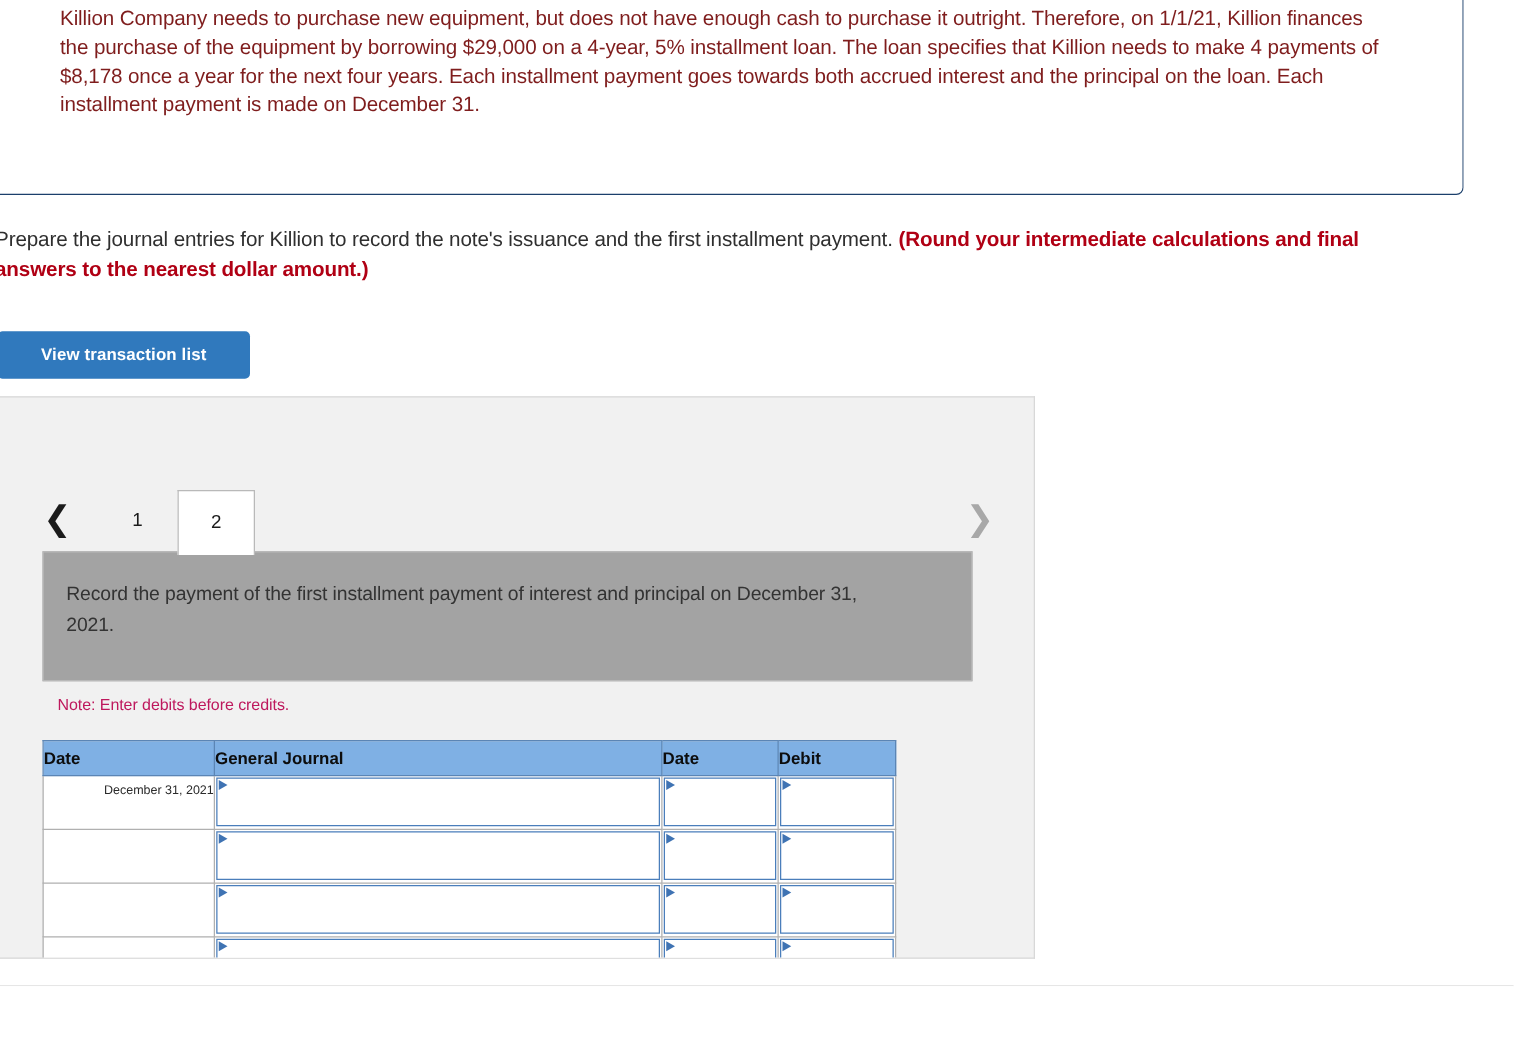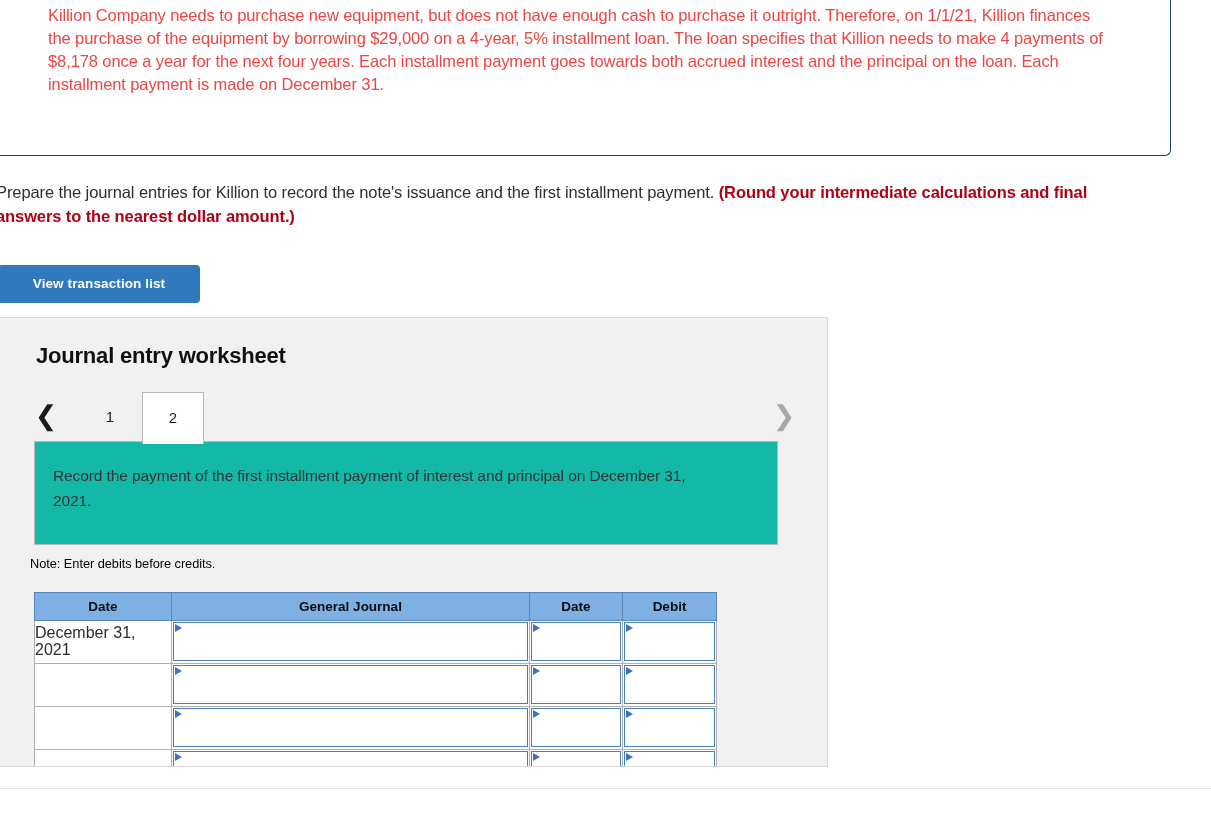--- a/index.html
+++ b/index.html
@@ -32,21 +32,21 @@
     border-radius: 0 0 6px 0;
     background: #ffffff;
   }
   .question-text {
     position: absolute;
     left: 88px;
     top: 44px;
     width: 1065px;
     font-size: 16.5px;
     line-height: 23px;
-    color: #ef4444;
+    color: #7f1d1d;
     letter-spacing: -0.1px;
   }
 
   
   .prompt {
     position: absolute;
     left: -4px;
     top: 180px;
     width: 1130px;
     font-size: 16.5px;
@@ -145,79 +145,79 @@
     z-index: 3;
   }
 
   
   .instruction-box {
     position: absolute;
     left: 36px;
     top: 123px;
     width: 744px;
     height: 104px;
-    background: #14b8a6;
+    background: #a3a3a3;
     border: 1px solid #b9b9b9;
     z-index: 2;
     padding-left: 28px;
   }
   .instruction-text {
     position: absolute;
     left: 18px;
     top: 21px;
     width: 660px;
     font-size: 15.5px;
     line-height: 25px;
     color: #333333;
     letter-spacing: -0.1px;
   }
 
   .note-line {
     position: absolute;
-    left: 32px;
+    left: 48px;
     top: 238px;
     font-size: 12.8px;
-    color: #000000;
+    color: #be185d;
     letter-spacing: -0.05px;
   }
 
   
   .jtable {
     position: absolute;
     left: 36px;
     top: 274px;
     width: 682px;
     border-collapse: collapse;
     table-layout: fixed;
   }
   .jtable th {
     background: #7fb0e4;
     border: 1px solid #5b85b5;
     font-size: 13.5px;
     font-weight: bold;
     color: #0d0d0d;
     height: 28px;
     padding: 0;
-    text-align: center;
+    text-align: left;
   }
   .jtable td {
     border: 1px solid #b0b0b0;
     background: #ffffff;
     padding: 0;
     height: 29px;
     vertical-align: top;
   }
   .col-date    { width: 137px; }
   .col-journal { width: 358px; }
   .col-debit   { width: 93px; }
   .col-credit  { width: 94px; }
 
   td.date-cell {
-    text-align: left;
-    font-size: 16px;
+    text-align: right;
+    font-size: 10px;
     color: #2b2b2b;
     line-height: 17px;
     padding-top: 3px;
     height: 43px;
   }
   tr.first-row td { height: 43px; }
 
   
   td.input-cell { padding: 1px 1px 2px 1px; border: 1px solid #b0b0b0; }
   .cell-input {
@@ -265,21 +265,20 @@
 
   <div class="prompt">
     <span>Prepare the journal entries for Killion to record the note's issuance and the first installment payment.</span>
     <span class="round">(Round your intermediate calculations and final answers to the nearest dollar amount.)</span>
   </div>
 
   <button class="vtl-button">View transaction list</button>
 
   <div class="worksheet-panel">
 
-    <div class="worksheet-title">Journal entry worksheet</div>
 
     <div class="tabstrip">
       <div class="tab-arrow left">❮</div>
       <div class="tab inactive">1</div>
       <div class="tab active">2</div>
       <div class="tab-arrow right">❯</div>
     </div>
 
     <div class="instruction-box">
       <div class="instruction-text">Record the payment of the first installment payment of interest and principal on December 31, 2021.</div>

